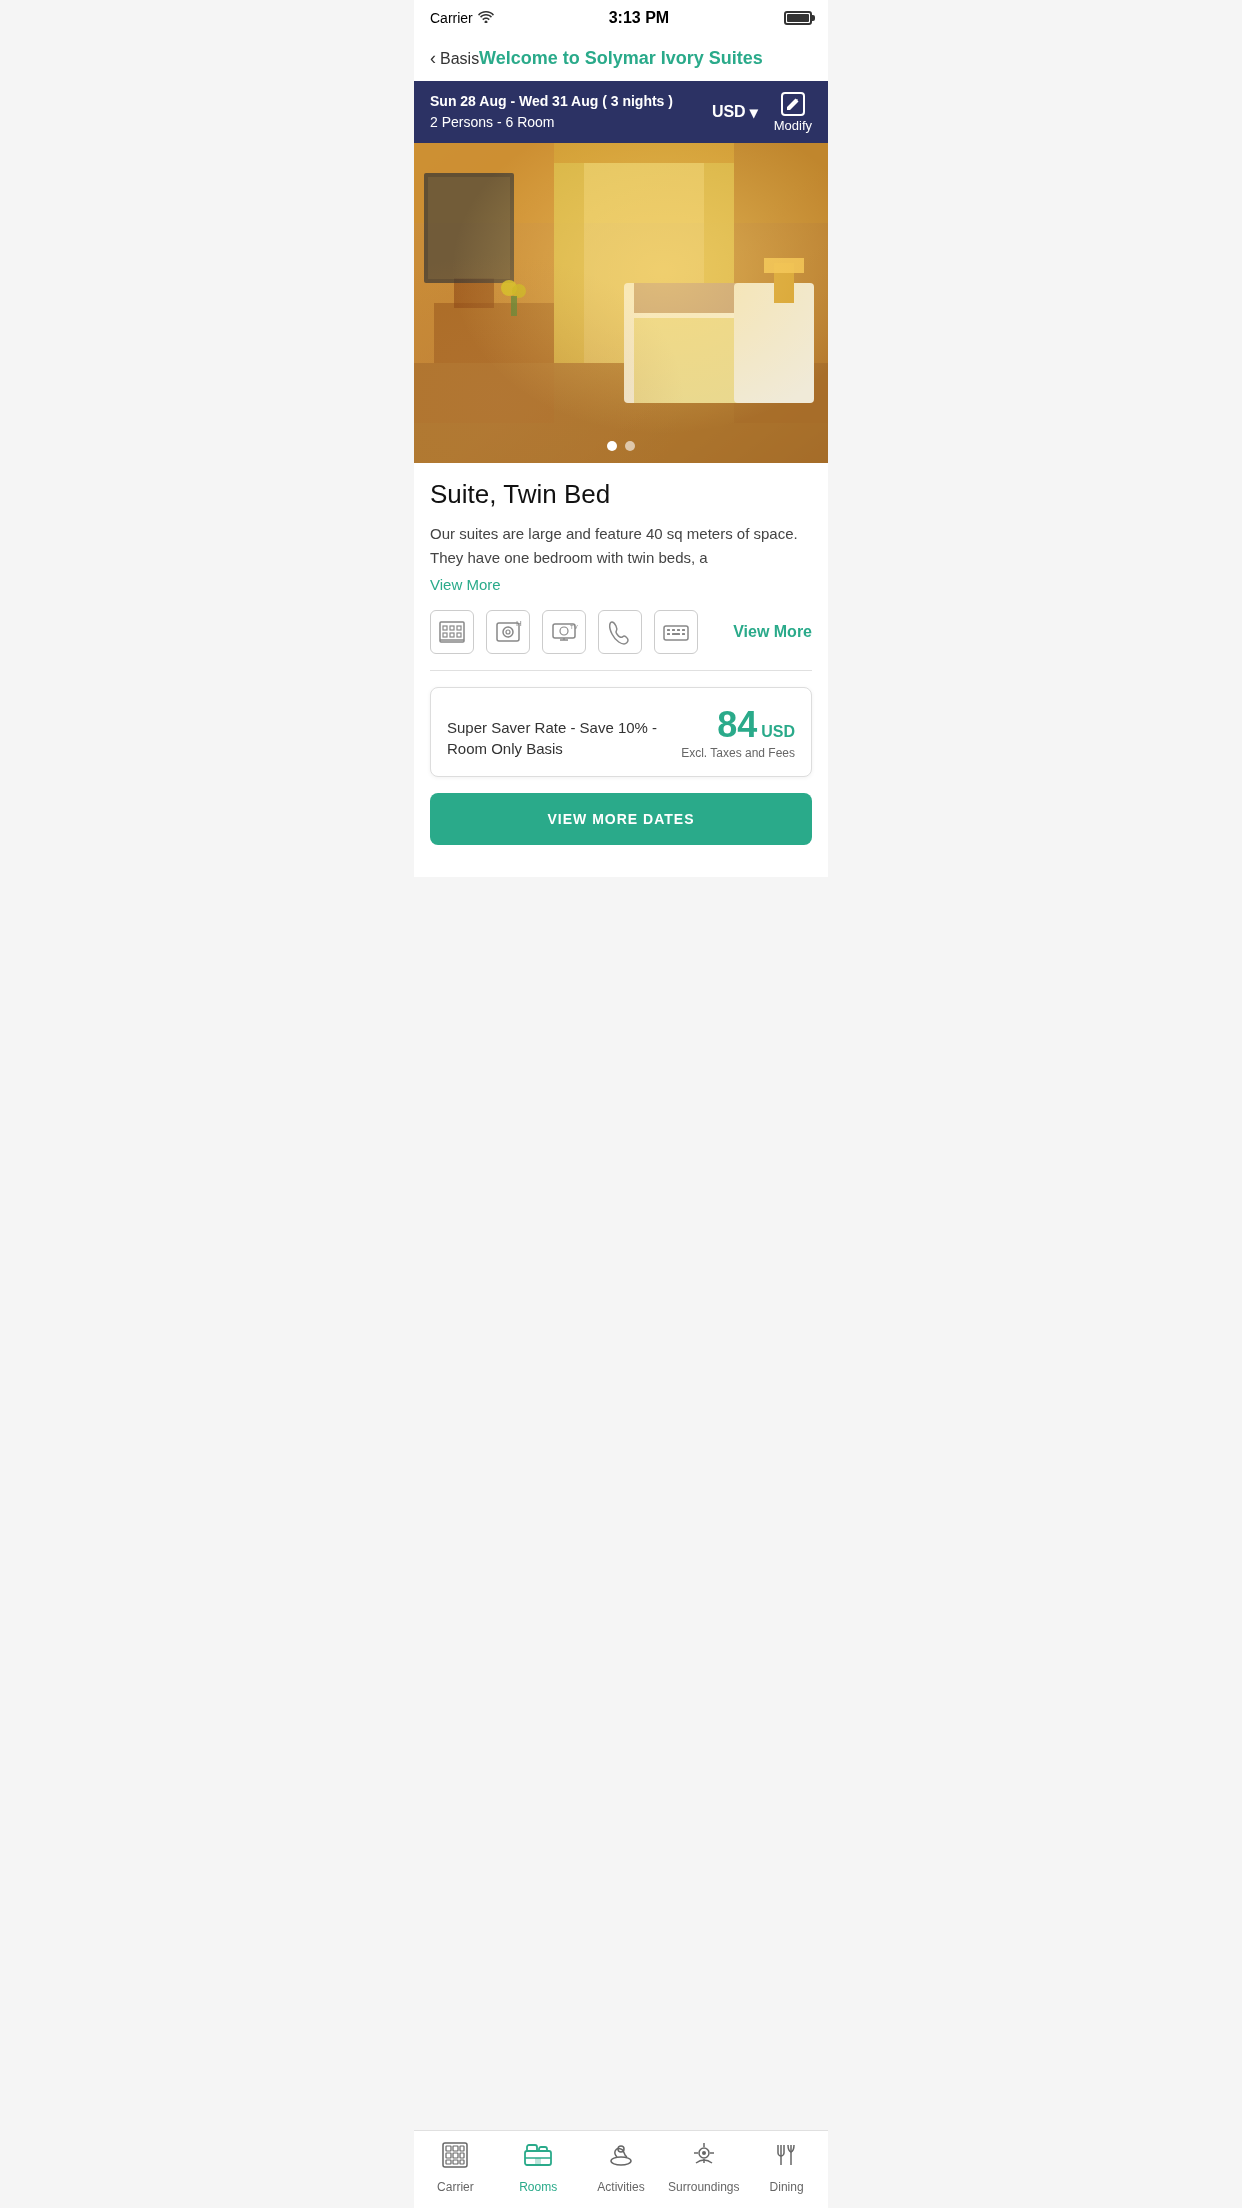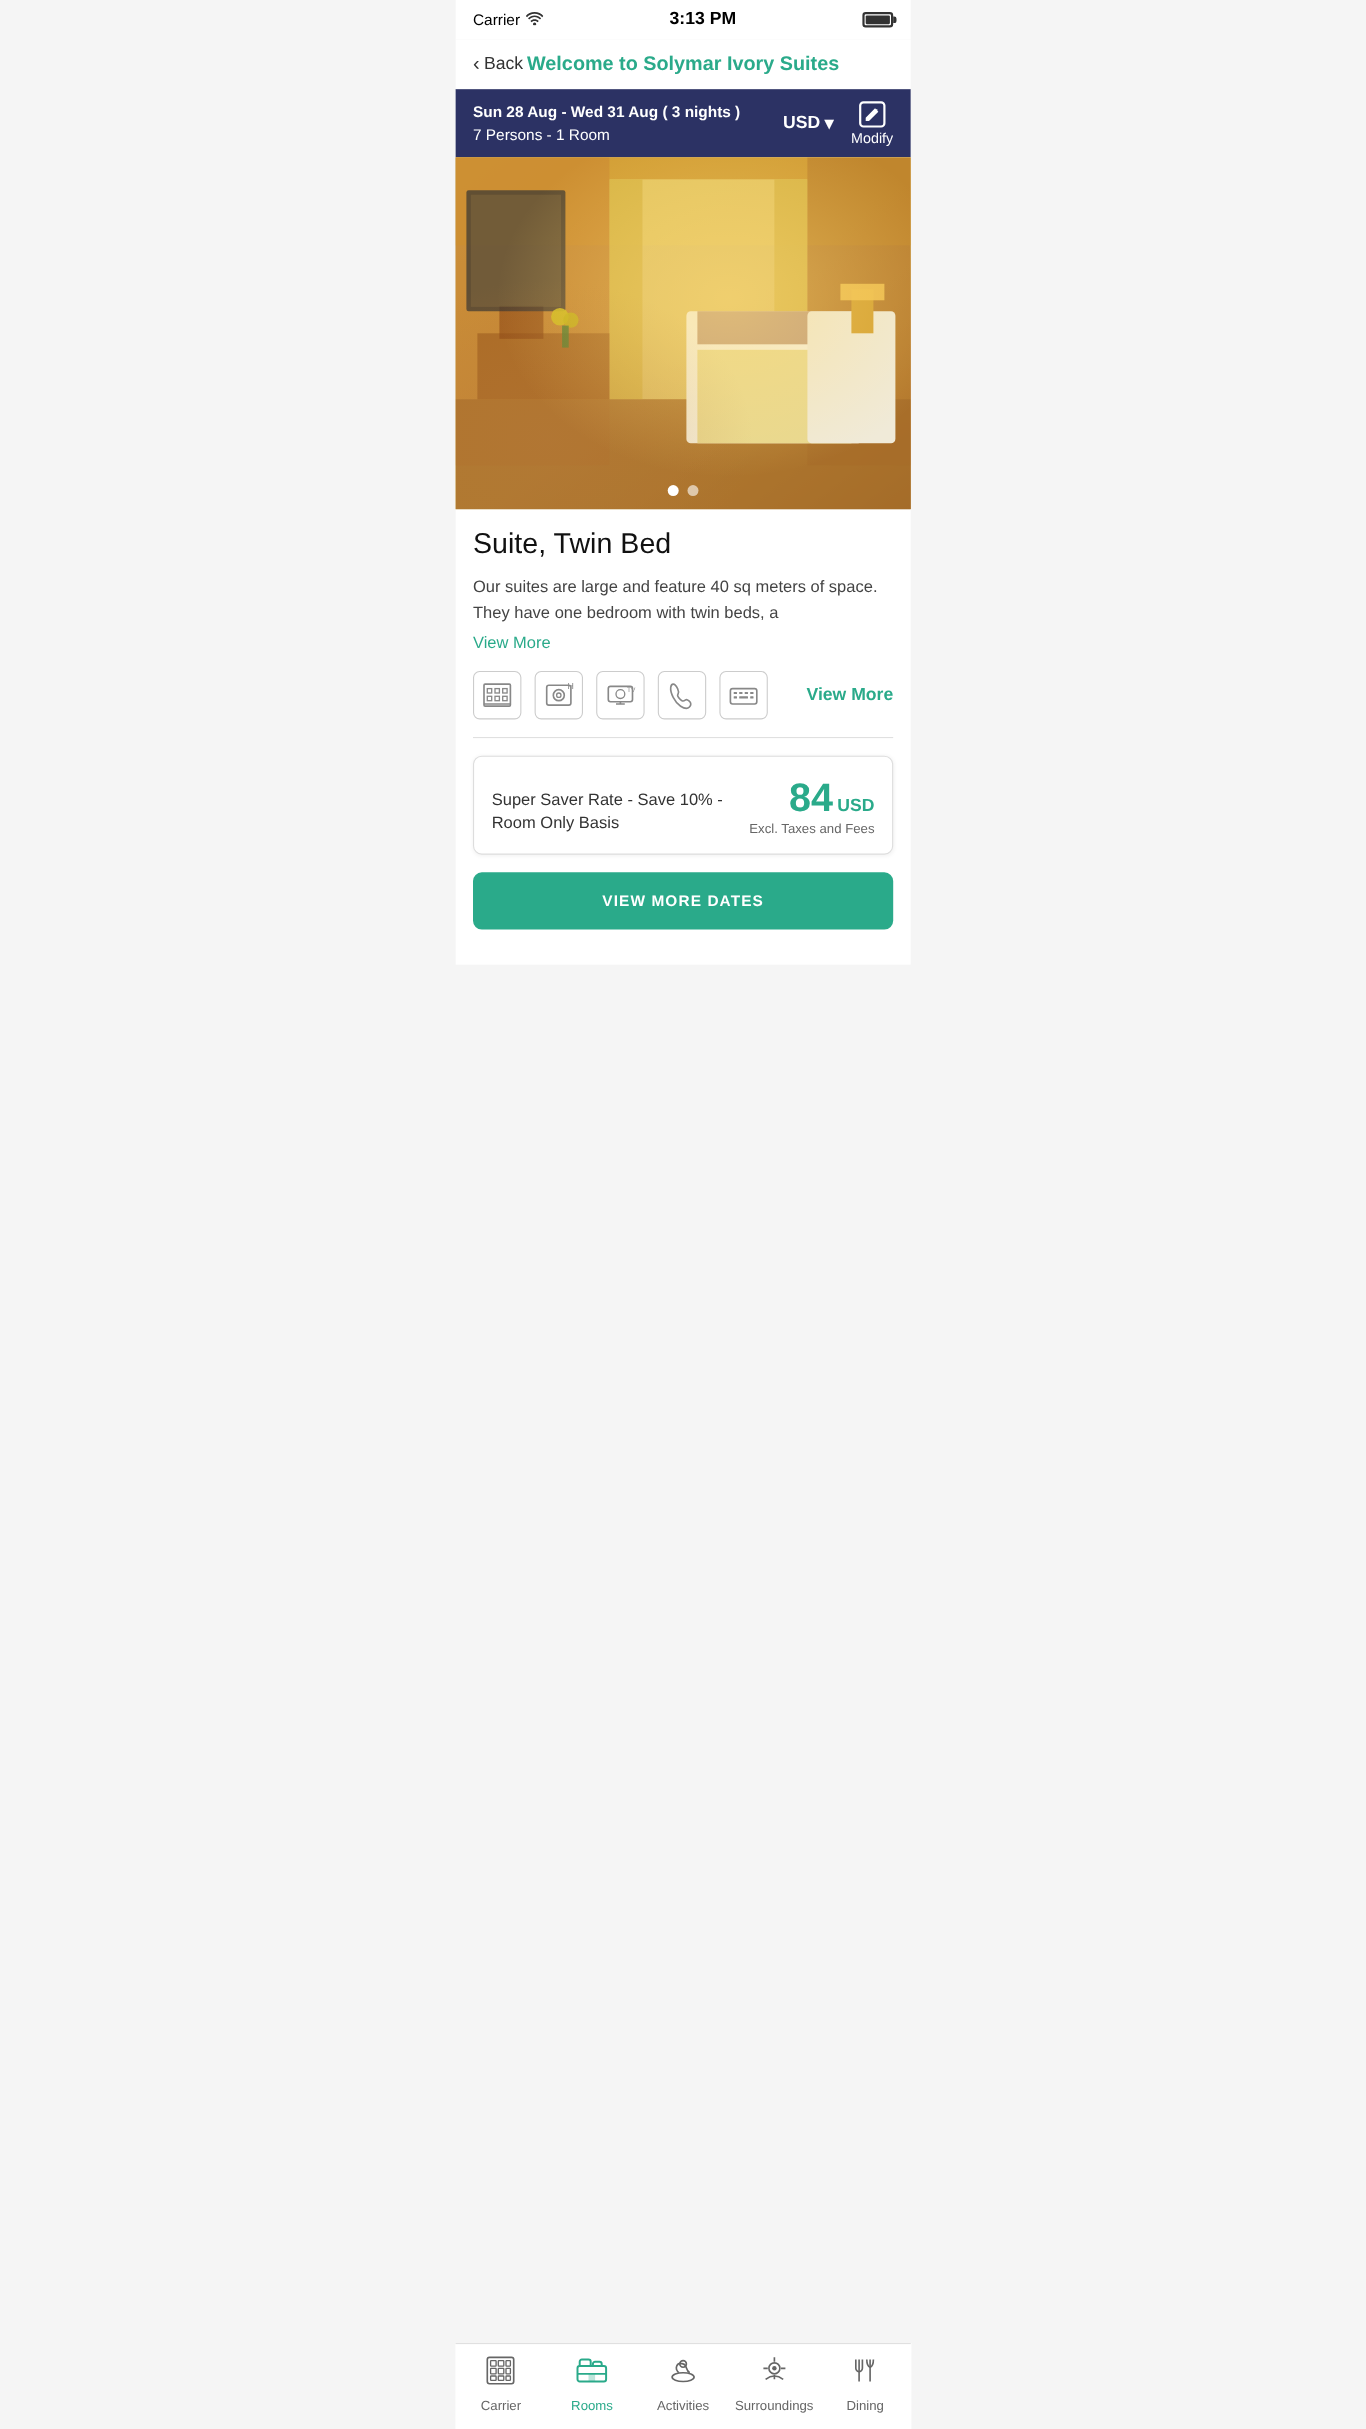--- a/index.html
+++ b/index.html
@@ -349,29 +349,29 @@
   </div>
   <div class="status-time">3:13 PM</div>
   <div class="battery-icon">
     <div class="battery-fill"></div>
   </div>
 </div>
 
 <div class="nav-bar">
   <div class="back-button">
     <span class="back-chevron">‹</span>
-    <span>Back</span>
+    <span>Basis</span>
   </div>
   <div class="nav-title">Welcome to Solymar Ivory Suites</div>
 </div>
 
 <div class="search-bar">
   <div class="search-dates">
     <div class="date-range">Sun 28 Aug - Wed 31 Aug ( 3 nights )</div>
-    <div class="guests">7 Persons - 1 Room</div>
+    <div class="guests">2 Persons - 6 Room</div>
   </div>
   <div class="search-controls">
     <div class="currency-selector">
       <span>USD</span>
       <span>▾</span>
     </div>
     <div class="modify-btn">
       <div class="modify-icon">
         <svg width="14" height="14" viewBox="0 0 14 14" fill="white">
           <path d="M9.5 1.5l3 3L4 13H1v-3L9.5 1.5zM11 2l1 1-1 1-1-1 1-1z"></path>

